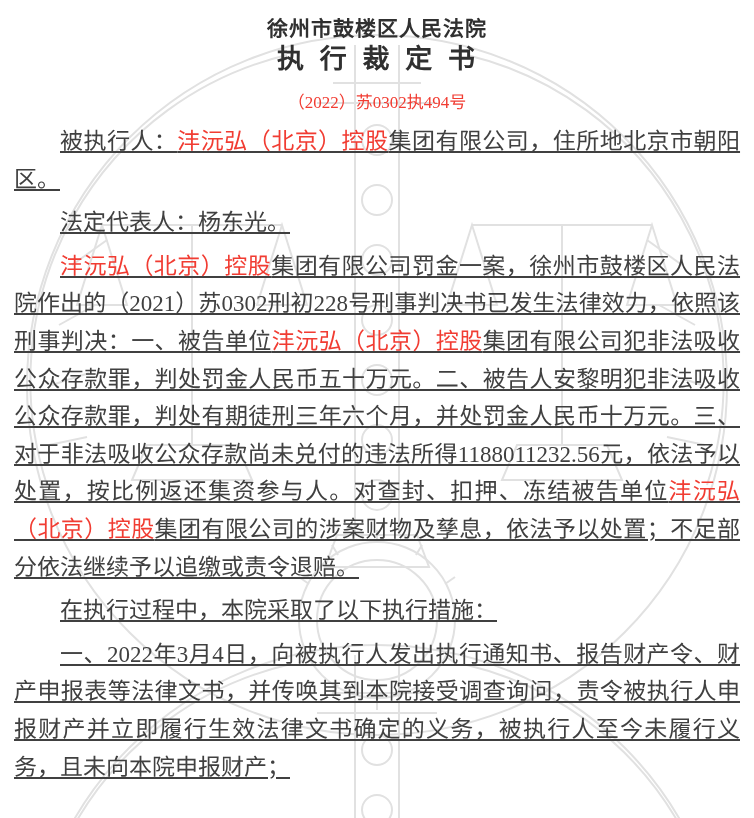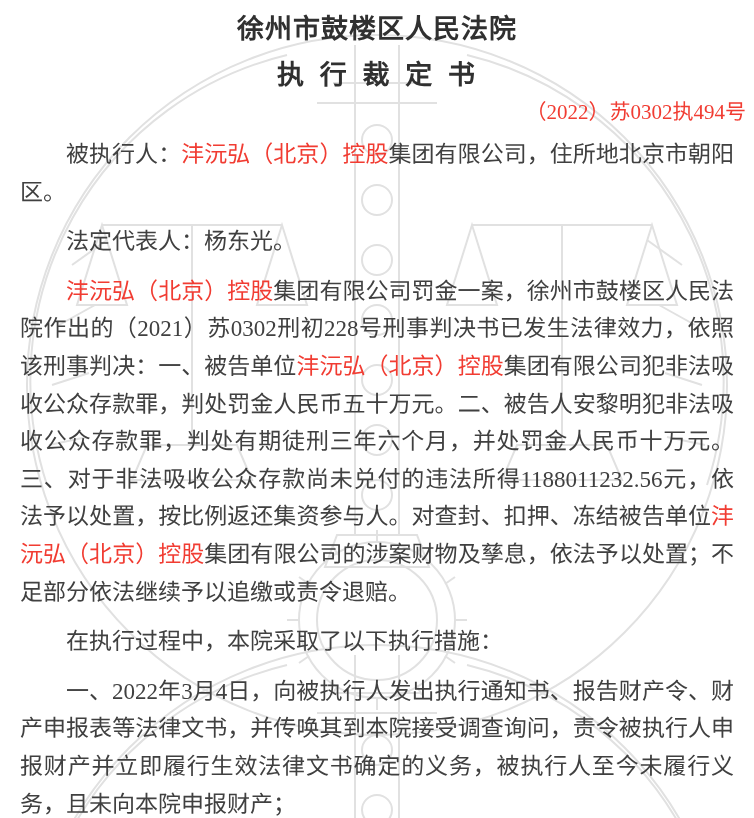--- a/index.html
+++ b/index.html
@@ -19,49 +19,50 @@
     pointer-events: none;
   }
   .content {
     position: relative;
     z-index: 1;
     padding: 14px 8px 0 8px;
   }
   .court-name {
     margin: 0;
     text-align: center;
-    font-size: 27px;
+    font-size: 21px;
     line-height: 30px;
     font-weight: bold;
     color: #303030;
     letter-spacing: 1px;
   }
   .doc-type {
-    margin: 16px 0 0 0;
+    margin: 0 0 0 0;
     text-align: center;
     font-size: 27px;
     line-height: 30px;
     font-weight: bold;
     color: #303030;
     letter-spacing: 2px;
     word-spacing: 5px;
   }
   .case-no {
-    margin: 10px 0 8px 0;
-    text-align: right;
-    font-size: 21px;
+    margin: 17px 0 8px 0;
+    text-align: center;
+    font-size: 17px;
     line-height: 24px;
   }
   .body-text p {
-    margin: 12px;
+    margin: 6px;
     font-size: 23px;
     line-height: 37.6px;
     color: #404040;
     text-align: justify;
     text-indent: 2em;
+    text-decoration: underline;
   }
   .red { color: #f13c32; }
 </style>
 </head>
 <body>
 
 <div class="page">
 
   <svg class="watermark" viewBox="0 0 754 818" xmlns="http://www.w3.org/2000/svg" aria-hidden="true">
     <defs>

